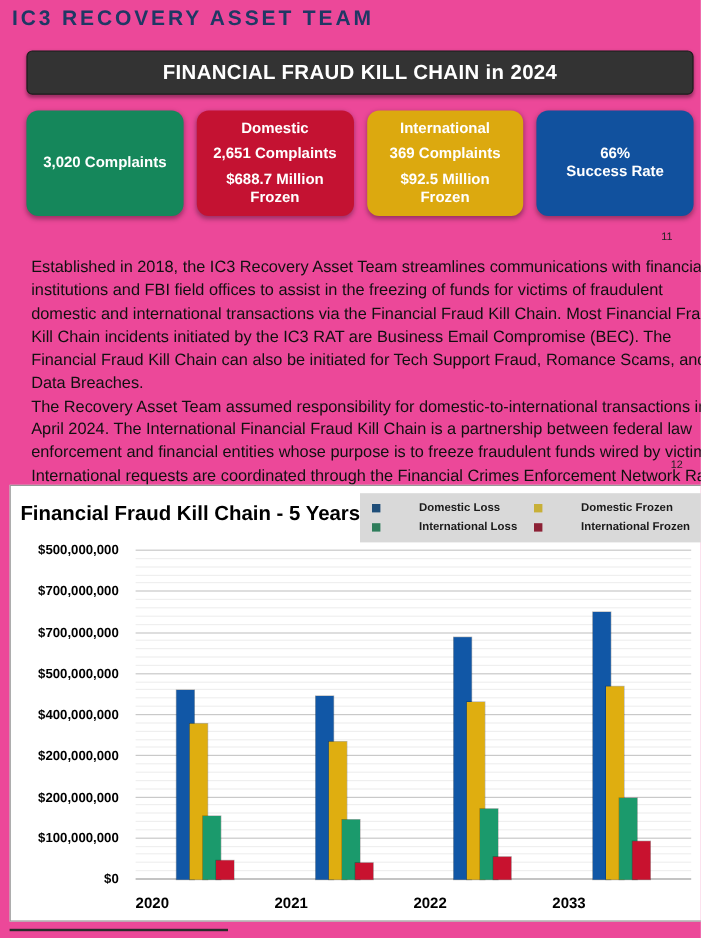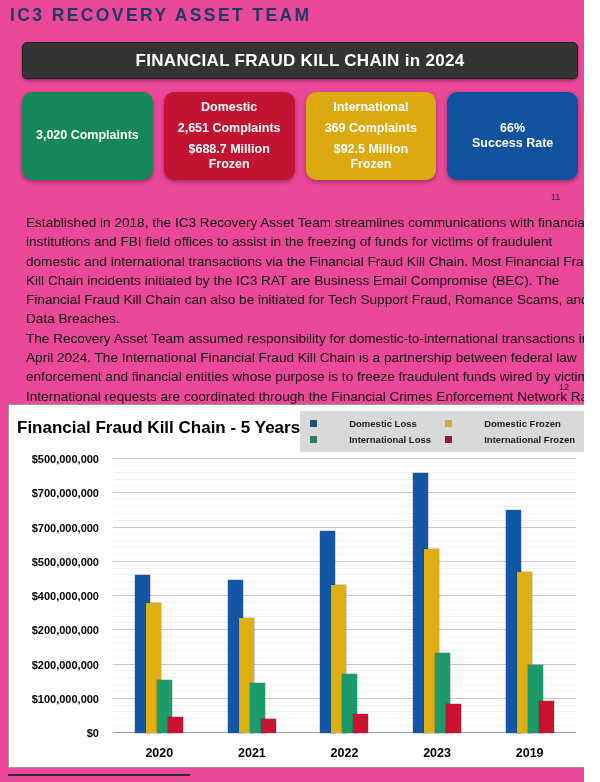--- a/index.html
+++ b/index.html
@@ -171,21 +171,21 @@
   .bar {
     position: relative;
     width: 15px;
     box-shadow: 0 0 0 0.5px rgba(0,0,0,0.3);
   }
   .bar + .bar { margin-left: -4px; }
   .xlabel {
     position: absolute;
     left: 0; right: 0;
     bottom: -27px;
-    text-align: center;
+    text-align: left;
     font-size: 12.5px;
     font-weight: 700;
     color: #000000;
   }
 
   .footer-line {
     position: absolute;
     left: 8px; top: 774px;
     width: 182px;
     border-top: 2px solid #2b2b2b;
@@ -323,32 +323,25 @@
             <div class="xlabel">2021</div>
           </div>
           <div class="bar-group">
             <div class="bar" style="height: 73.75%; background: rgb(17, 87, 166); z-index: 1;"></div>
             <div class="bar" style="height: 54.125%; background: rgb(223, 174, 16); z-index: 2;"></div>
             <div class="bar" style="height: 21.5%; background: rgb(27, 154, 108); z-index: 3;"></div>
             <div class="bar" style="height: 7%; background: rgb(200, 18, 47); z-index: 4;"></div>
             <div class="xlabel">2022</div>
           </div>
           <div class="bar-group">
-            <div class="bar" style="height: 94.75%; background: rgb(17, 87, 166); z-index: 1;"></div>
-            <div class="bar" style="height: 67.25%; background: rgb(223, 174, 16); z-index: 2;"></div>
-            <div class="bar" style="height: 29.375%; background: rgb(27, 154, 108); z-index: 3;"></div>
-            <div class="bar" style="height: 10.625%; background: rgb(200, 18, 47); z-index: 4;"></div>
-            <div class="xlabel">2023</div>
-          </div>
-          <div class="bar-group">
             <div class="bar" style="height: 81.25%; background: rgb(17, 87, 166); z-index: 1;"></div>
             <div class="bar" style="height: 58.6375%; background: rgb(223, 174, 16); z-index: 2;"></div>
             <div class="bar" style="height: 24.75%; background: rgb(27, 154, 108); z-index: 3;"></div>
             <div class="bar" style="height: 11.5625%; background: rgb(200, 18, 47); z-index: 4;"></div>
-            <div class="xlabel">2019</div>
+            <div class="xlabel">2033</div>
           </div>
         </div>
       <div class="baseline"></div>
     </div>
   </div>
 
   <div class="footer-line"></div>
 
 </div>
 

